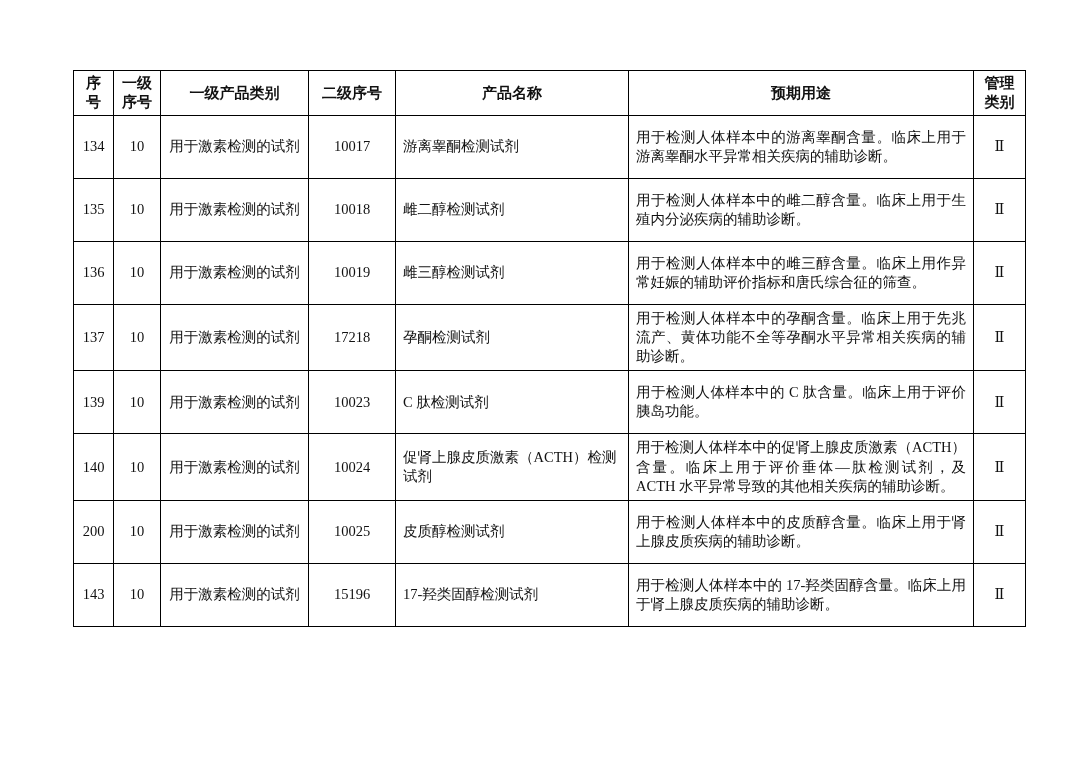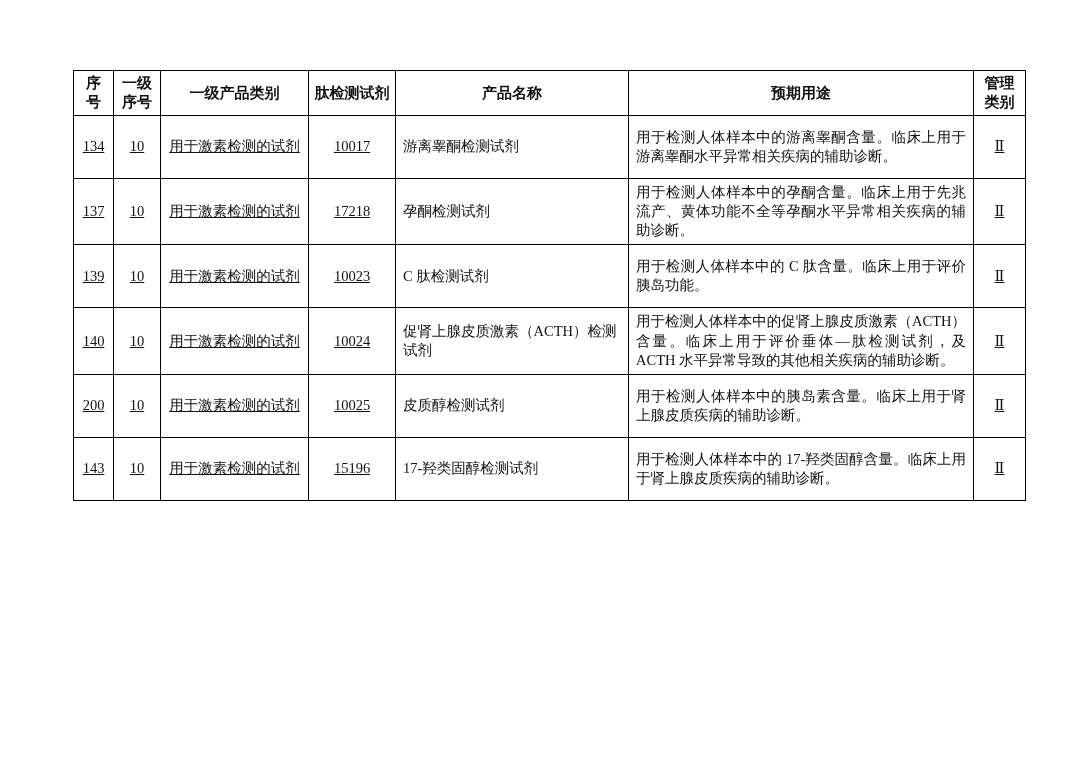--- a/index.html
+++ b/index.html
@@ -38,21 +38,21 @@
     white-space: pre-line;
     padding: 2px 2px;
   }
   table.catalog td {
     font-size: 14.5px;
     line-height: 1.32;
     height: 54px;
     vertical-align: middle;
     padding: 4px 7px;
   }
-  td.c-center { text-align: center; padding: 4px 2px; text-decoration: underline; }
+  td.c-center { text-align: center; padding: 4px 2px; }
   td.c-left   { text-align: left; }
   td.c-justify{ text-align: justify; text-justify: inter-character; }
   
   col.w-seq        { width: 40px; }
   col.w-l1seq      { width: 47px; }
   col.w-l1cat      { width: 148px; }
   col.w-l2seq      { width: 87px; }
   col.w-name       { width: 233px; }
   col.w-use        { width: 345px; }
   col.w-class      { width: 52px; }
@@ -71,39 +71,57 @@
       <col class="w-use">
       <col class="w-class">
     </colgroup>
     <thead>
       <tr>
         <th>序
 号</th>
         <th>一级
 序号</th>
         <th>一级产品类别</th>
-        <th>肽检测试剂</th>
+        <th>二级序号</th>
         <th>产品名称</th>
         <th>预期用途</th>
         <th>管理
 类别</th>
       </tr>
     </thead>
     <tbody>
   <tr>
     <td class="c-center">134</td>
     <td class="c-center">10</td>
     <td class="c-center">用于激素检测的试剂</td>
     <td class="c-center">10017</td>
     <td class="c-left">游离睾酮检测试剂</td>
     <td class="c-left c-justify">用于检测人体样本中的游离睾酮含量。临床上用于游离睾酮水平异常相关疾病的辅助诊断。</td>
     <td class="c-center">Ⅱ</td>
   </tr>
 
+  <tr>
+    <td class="c-center">135</td>
+    <td class="c-center">10</td>
+    <td class="c-center">用于激素检测的试剂</td>
+    <td class="c-center">10018</td>
+    <td class="c-left">雌二醇检测试剂</td>
+    <td class="c-left c-justify">用于检测人体样本中的雌二醇含量。临床上用于生殖内分泌疾病的辅助诊断。</td>
+    <td class="c-center">Ⅱ</td>
+  </tr>
 
+  <tr>
+    <td class="c-center">136</td>
+    <td class="c-center">10</td>
+    <td class="c-center">用于激素检测的试剂</td>
+    <td class="c-center">10019</td>
+    <td class="c-left">雌三醇检测试剂</td>
+    <td class="c-left c-justify">用于检测人体样本中的雌三醇含量。临床上用作异常妊娠的辅助评价指标和唐氏综合征的筛查。</td>
+    <td class="c-center">Ⅱ</td>
+  </tr>
 
   <tr>
     <td class="c-center">137</td>
     <td class="c-center">10</td>
     <td class="c-center">用于激素检测的试剂</td>
     <td class="c-center">17218</td>
     <td class="c-left">孕酮检测试剂</td>
     <td class="c-left c-justify">用于检测人体样本中的孕酮含量。临床上用于先兆流产、黄体功能不全等孕酮水平异常相关疾病的辅助诊断。</td>
     <td class="c-center">Ⅱ</td>
   </tr>
@@ -128,21 +146,21 @@
     <td class="c-left c-justify">用于检测人体样本中的促肾上腺皮质激素（ACTH）含量。临床上用于评价垂体—肽检测试剂，及 ACTH 水平异常导致的其他相关疾病的辅助诊断。</td>
     <td class="c-center">Ⅱ</td>
   </tr>
 
   <tr>
     <td class="c-center">200</td>
     <td class="c-center">10</td>
     <td class="c-center">用于激素检测的试剂</td>
     <td class="c-center">10025</td>
     <td class="c-left">皮质醇检测试剂</td>
-    <td class="c-left c-justify">用于检测人体样本中的胰岛素含量。临床上用于肾上腺皮质疾病的辅助诊断。</td>
+    <td class="c-left c-justify">用于检测人体样本中的皮质醇含量。临床上用于肾上腺皮质疾病的辅助诊断。</td>
     <td class="c-center">Ⅱ</td>
   </tr>
 
 
   <tr>
     <td class="c-center">143</td>
     <td class="c-center">10</td>
     <td class="c-center">用于激素检测的试剂</td>
     <td class="c-center">15196</td>
     <td class="c-left">17-羟类固醇检测试剂</td>

